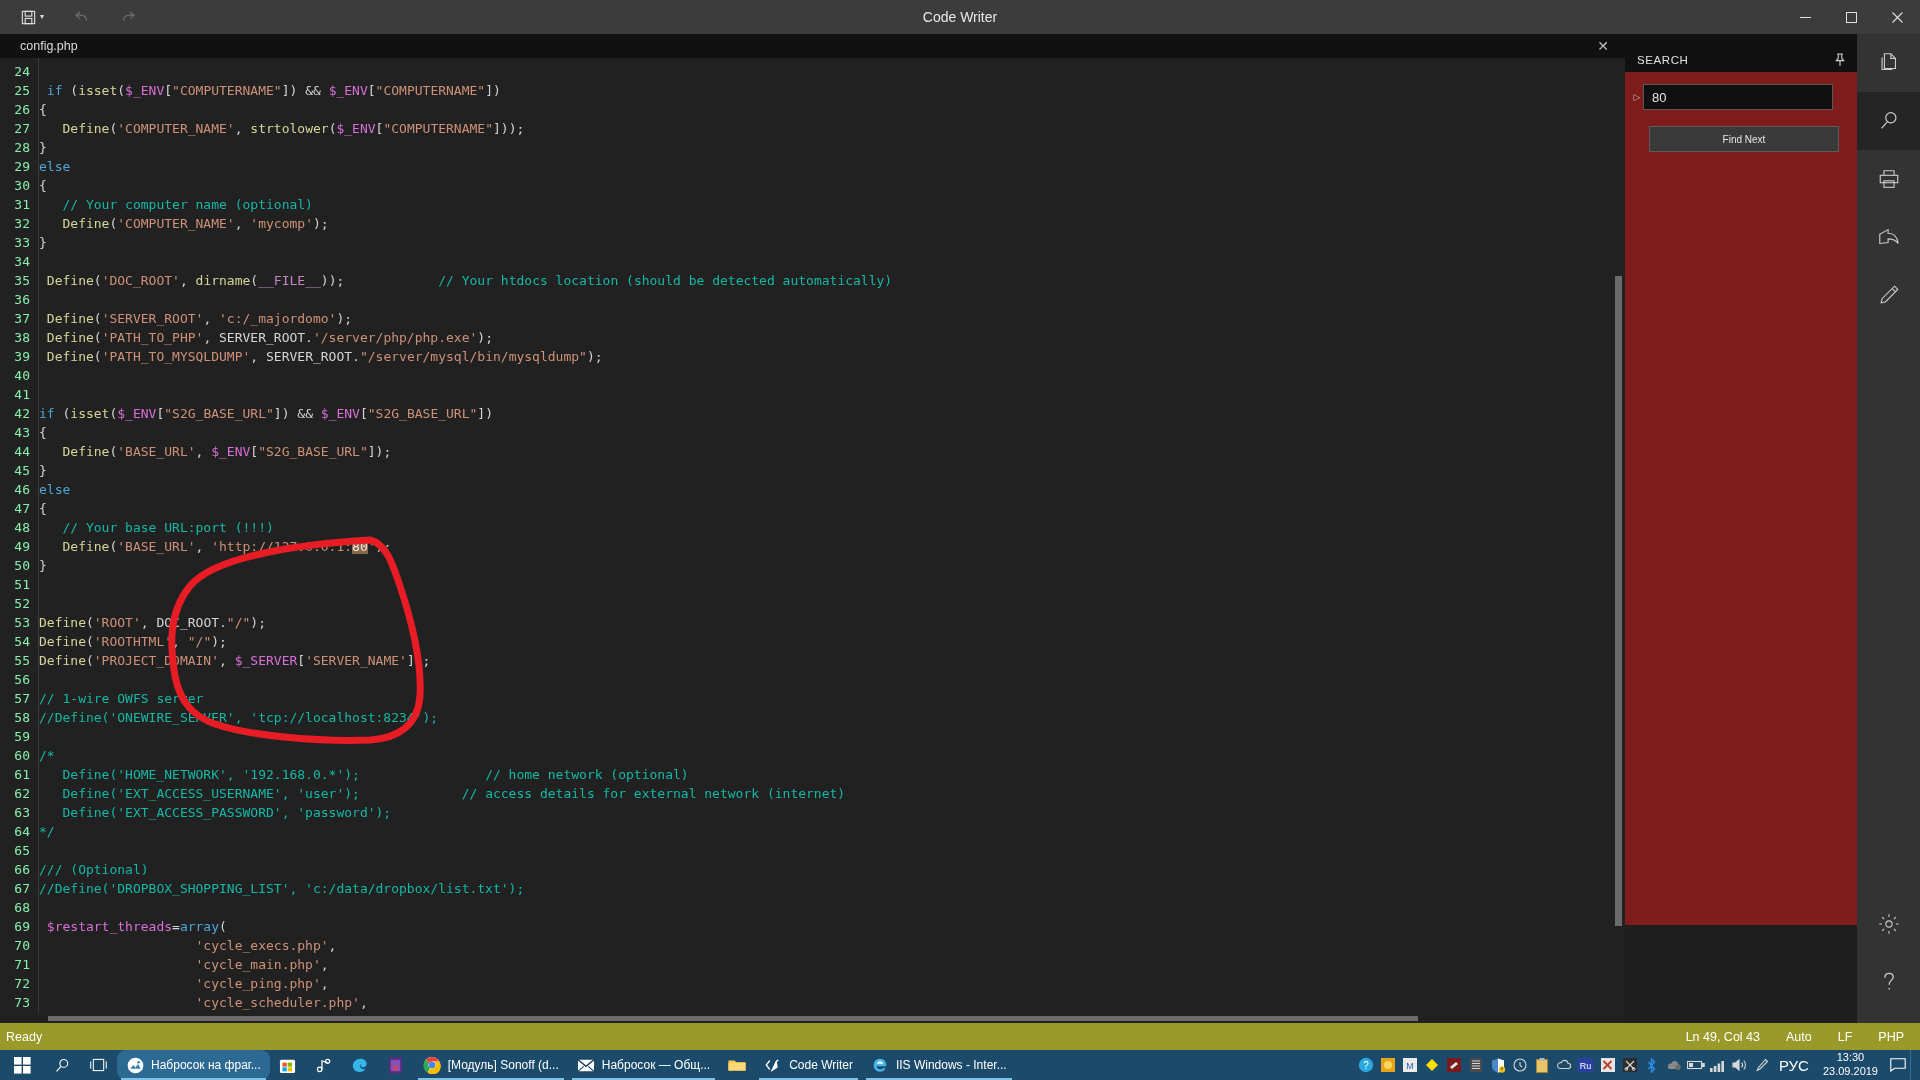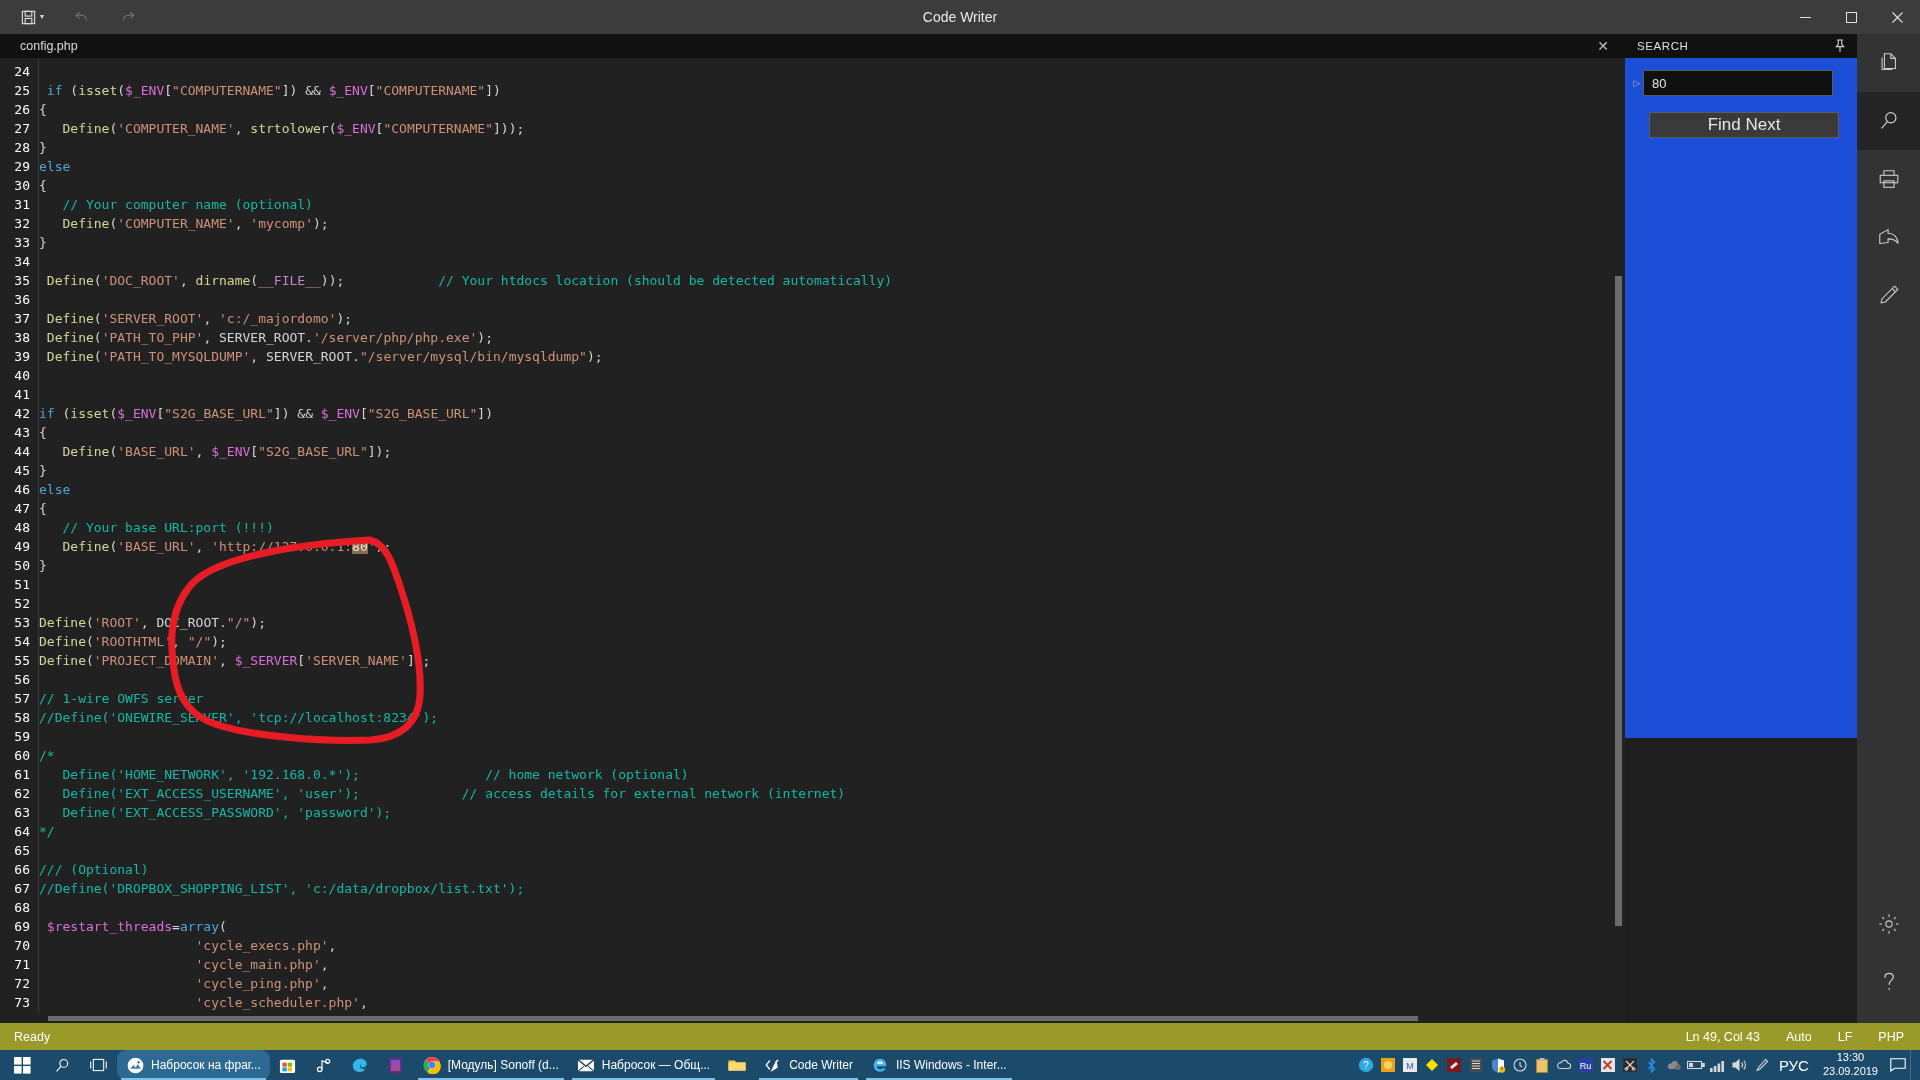--- a/index.html
+++ b/index.html
@@ -68,21 +68,21 @@
     position: absolute; left: 0; top: 4px;
     font-family: "DejaVu Sans Mono", monospace;
     font-size: 13px; line-height: 19px;
     white-space: pre;
   }
   .ln {
     display: block; height: 19px;
   }
   .num {
     display: inline-block; width: 30px; text-align: right;
-    color: #ffffff; margin-right: 9px;
+    color: #86efac; margin-right: 9px;
   }
   .txt { color: #d4d4d4; }
 
   
   .kw   { color: #4fa6d8; }   
   .fn   { color: #d6d69a; }   
   .str  { color: #ce9178; }   
   .var  { color: #d96fd9; }   
   .cmt  { color: #14b8a6; }   
   .pun  { color: #d4d4d4; }
@@ -109,22 +109,22 @@
     position: absolute; left: 1612px; top: 58px; width: 13px; height: 955px;
     background: #212121;
   }
   #vscroll-thumb {
     position: absolute; left: 3px; top: 160px; width: 7px; height: 650px;
     background: #6b6b6b;
   }
 
   
   #searchpanel {
-    position: absolute; left: 1625px; top: 34px; width: 232px; height: 704px;
-    background: #1d4ed8;
+    position: absolute; left: 1625px; top: 48px; width: 232px; height: 877px;
+    background: #7f1d1d;
   }
   #search-head {
     position: absolute; left: 0; top: 0; width: 232px; height: 24px;
     background: #111111; display: flex; align-items: center;
   }
   #search-title {
     font-size: 11.5px; letter-spacing: 0.6px; color: #e0e0e0; padding-left: 12px;
   }
   #pin-icon {
     position: absolute; right: 9px; top: 4px; width: 16px; height: 16px;
@@ -141,21 +141,21 @@
   #search-input {
     width: 190px; height: 26px;
     background: #101010; border: 1px solid #5a5a5a;
     color: #e6e6e6; font-size: 13px; padding: 0 8px;
     font-family: "Liberation Sans", sans-serif;
     outline: none;
   }
   #find-next {
     position: absolute; left: 24px; top: 78px; width: 190px; height: 26px;
     background: #3a3a3a; border: 1px solid #5d5d5d;
-    color: #e6e6e6; font-size: 17px;
+    color: #e6e6e6; font-size: 10px;
     font-family: "Liberation Sans", sans-serif;
     cursor: pointer;
   }
 
   
   #rail {
     position: absolute; left: 1857px; top: 34px; width: 63px; height: 989px;
     background: #333333;
   }
   .rail-btn {
@@ -166,21 +166,21 @@
   .rail-btn.active { background: #252525; }
   #rail-bottom { position: absolute; left: 0; bottom: 12px; width: 63px; }
 
   
   #statusbar {
     position: absolute; left: 0; top: 1023px; width: 1920px; height: 27px;
     background: #9a9a2a;
     display: flex; align-items: center;
     font-size: 12.5px; color: #ffffff;
   }
-  #status-ready { padding-left: 14px; }
+  #status-ready { padding-left: 6px; }
   .status-right { position: absolute; right: 16px; display: flex; gap: 26px; }
 
   
   #taskbar {
     position: absolute; left: 0; top: 1050px; width: 1920px; height: 30px;
     background: #1b4a6b;
     display: flex; align-items: center;
   }
   .tb-item {
     height: 30px; display: flex; align-items: center;

